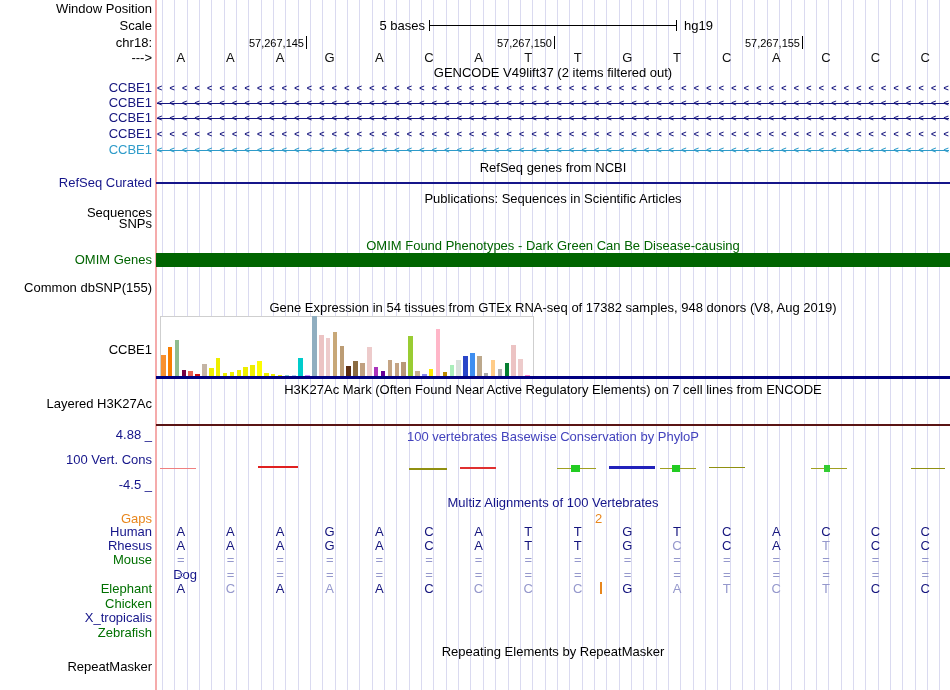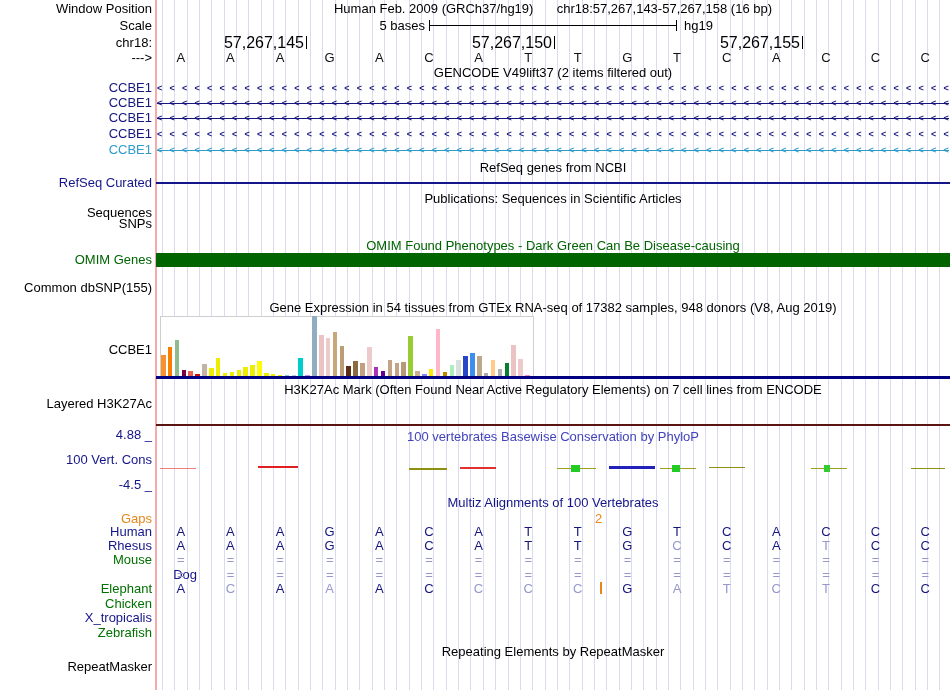--- a/index.html
+++ b/index.html
@@ -19,39 +19,34 @@
   .hline{position:absolute;left:156px;width:794px;}
   .generow{position:absolute;left:157px;width:792px;height:11px;display:flex;
            justify-content:space-between;align-items:center;font-size:9px;font-weight:bold;}
   .generow .chv{line-height:9px;}
   .geneline{position:absolute;left:157px;width:792px;height:1px;}
   .cellrow{position:absolute;left:156px;width:794px;height:14px;}
   .cell{position:absolute;width:49.6px;text-align:center;font-size:13px;line-height:14px;}
   .basecell{position:absolute;width:49.6px;text-align:center;font-size:13px;line-height:14px;color:#111;}
   #gtex-box{position:absolute;left:160px;top:316px;width:372px;height:61px;background:#ffffff;border:1px solid #cfcfcf;box-sizing:content-box;}
   .bar{position:absolute;}
-  .ticknum{position:absolute;text-align:right;font-size:16px;line-height:14px;color:#000;white-space:nowrap;}
+  .ticknum{position:absolute;text-align:right;font-size:11px;line-height:14px;color:#000;white-space:nowrap;}
   .tickbar{position:absolute;width:1px;height:13px;background:#000;}
   #scalebar-line{position:absolute;left:429px;top:25px;width:247px;height:1px;background:#000;}
   .scaletick{position:absolute;top:20px;width:1px;height:11px;background:#000;}
   .mark{position:absolute;}
 </style>
 </head>
 <body>
 
 <div id="stage">
   <div id="grid"></div>
   <div id="pink-edge"></div>
 
   <div class="lbl" style="top:2px">Window Position</div>
-  <div class="ttl" style="top:2px">
-    <span>Human Feb. 2009 (GRCh37/hg19)</span>
-    <span style="display:inline-block;width:16px"></span>
-    <span>chr18:57,267,143-57,267,158 (16 bp)</span>
-  </div>
 
   <div class="lbl" style="top:19px">Scale</div>
   <div class="abs" style="left:330px;top:19px;width:95px;text-align:right;font-size:13px;line-height:14px">5 bases</div>
   <div id="scalebar-line"></div>
   <div class="scaletick" style="left:429px"></div>
   <div class="scaletick" style="left:676px"></div>
   <div class="abs" style="left:684px;top:19px;font-size:13px;line-height:14px">hg19</div>
 
   <div class="lbl" style="top:36px">chr18:</div>
   <div id="coord-ticks">

